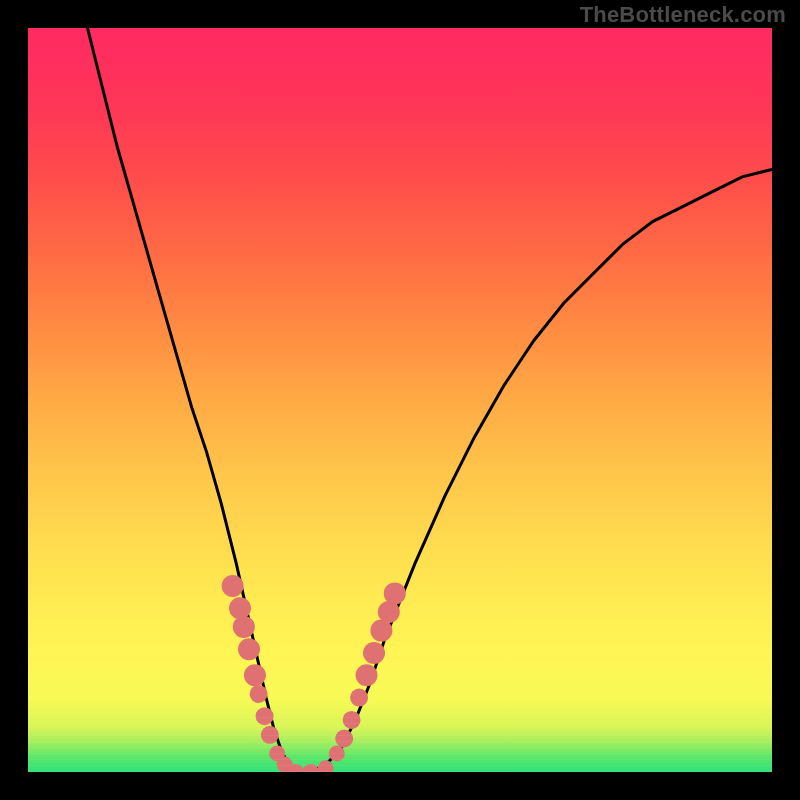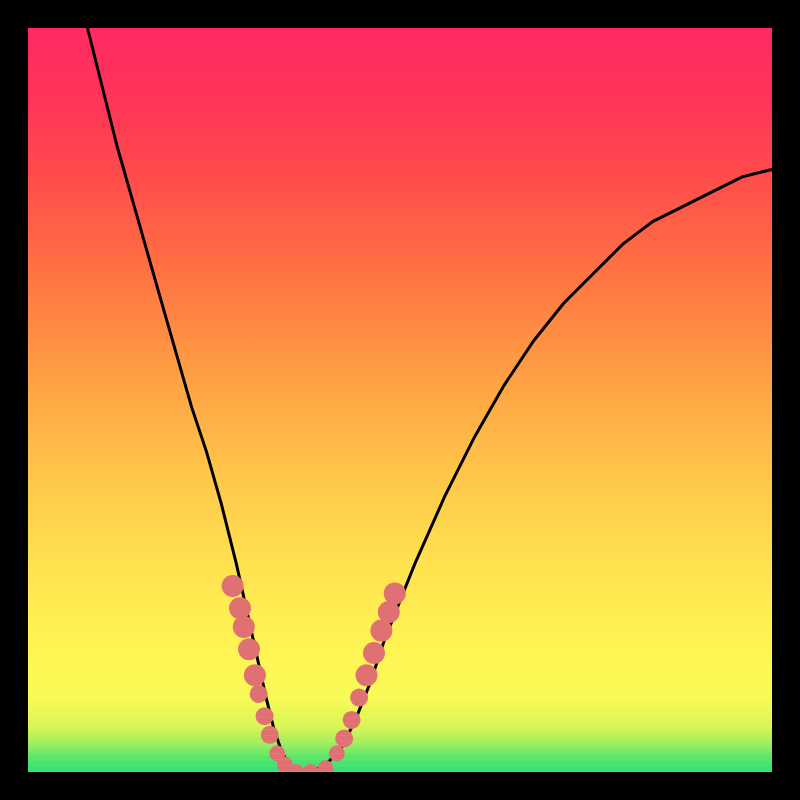--- a/index.html
+++ b/index.html
@@ -79,20 +79,21 @@
   }
   .marker {
     fill: #e07172;
     stroke: none;
   }
 </style>
 </head>
 <body>
 
 <div class="frame">
+  <div class="watermark">TheBottleneck.com</div>
 
   <div class="plot">
     <svg class="curve" viewBox="0 0 744 744" preserveAspectRatio="none">
       <path id="main-curve" class="black-curve" d="M59.5 0.0 L74.4 59.5 L89.3 119.0 L104.2 171.1 L119.0 223.2 L133.9 275.3 L148.8 327.4 L163.7 379.4 L178.6 424.1 L193.4 476.2 L208.3 535.7 L223.2 602.6 L238.1 669.6 L245.5 699.4 L253.0 721.7 L260.4 736.6 L267.8 744.0 L282.7 744.0 L297.6 736.6 L312.5 721.7 L327.4 691.9 L342.2 654.7 L357.1 610.1 L386.9 535.7 L416.6 468.7 L446.4 409.2 L476.2 357.1 L505.9 312.5 L535.7 275.3 L565.4 245.5 L595.2 215.8 L625.0 193.4 L654.7 178.6 L684.5 163.7 L714.2 148.8 L744.0 141.4"></path>
       <g id="marker-group">
           <circle cx="204.6" cy="558.0" r="11" class="marker"></circle>
           <circle cx="212.0" cy="580.3" r="11" class="marker"></circle>
           <circle cx="215.8" cy="598.9" r="11" class="marker"></circle>
           <circle cx="221.0" cy="621.2" r="11" class="marker"></circle>
           <circle cx="226.9" cy="647.3" r="11" class="marker"></circle>

